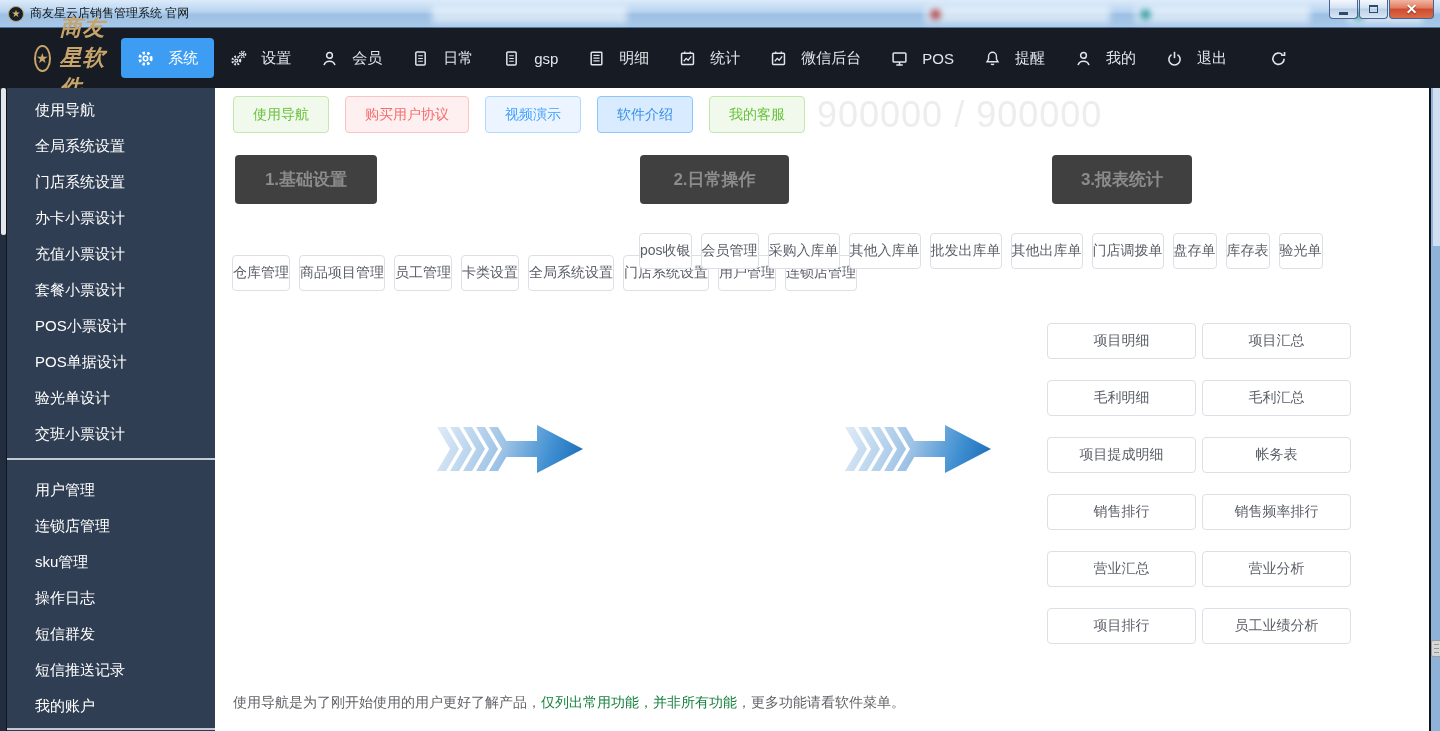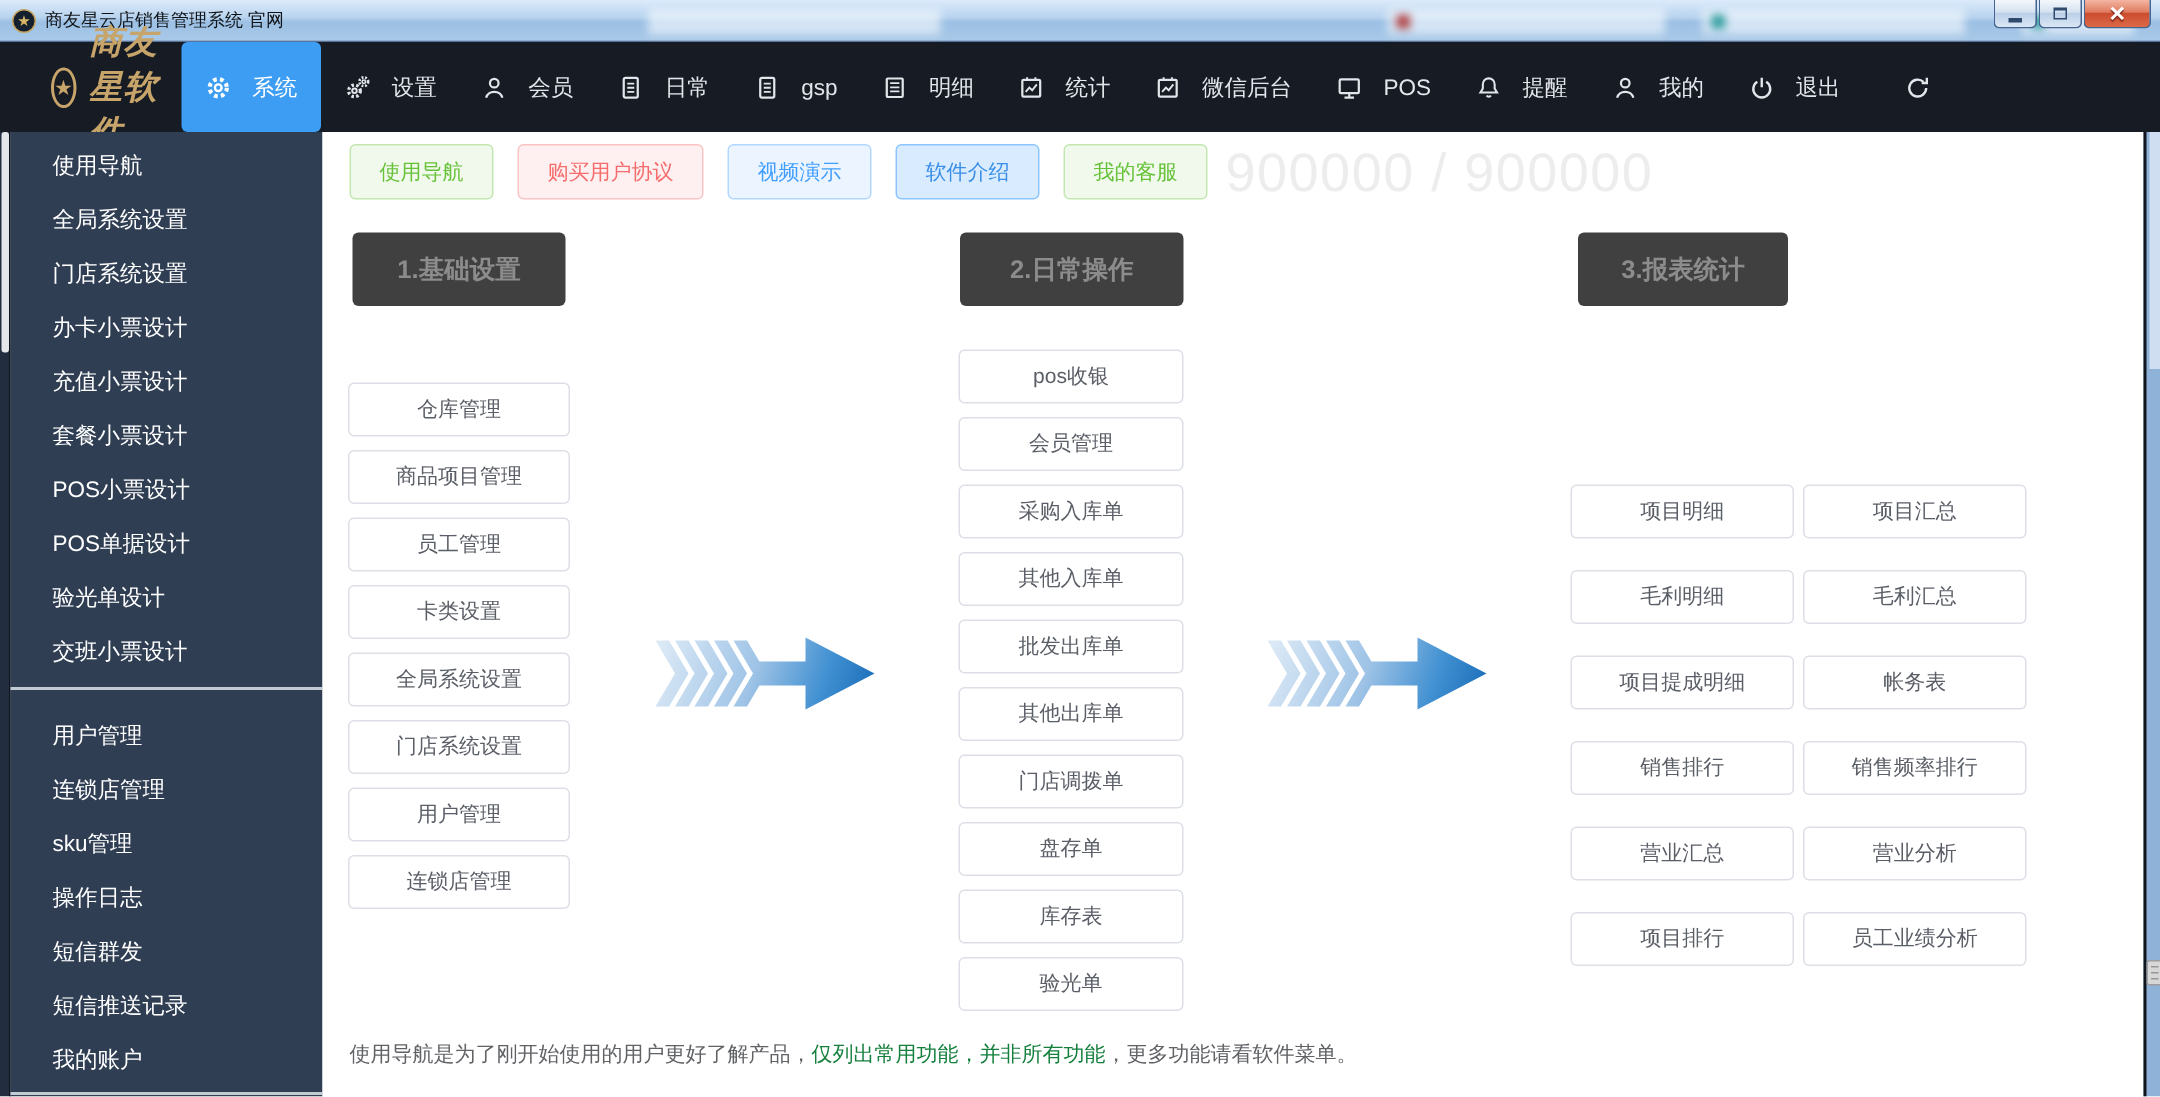--- a/index.html
+++ b/index.html
@@ -26,21 +26,21 @@
   .wc.close { width:45px; background:linear-gradient(180deg,#f3b5a2,#e07b5f 45%,#cc4c30 50%,#dc6a47); }
   .wc-close-glyph { color:#fff; font-size:14px; font-weight:bold; line-height:1; text-shadow:0 1px 1px #7a2613; }
 
   
   .navbar { position:absolute; left:0; top:28px; width:1440px; height:60px; background:#171b24;
     display:flex; align-items:center; }
   .logo { display:flex; align-items:center; gap:9px; margin-left:34px; margin-right:14px; }
   .logo-emblem { width:27px; height:27px; border-radius:50%; border:2px solid #c7a469;
     display:flex; align-items:center; justify-content:center; color:#c7a469; font-size:14px; }
   .logo-text { color:#c7a469; font-size:22px; font-weight:bold; font-style:italic; letter-spacing:1px; }
-  .nav-item { display:flex; align-items:center; gap:14px; height:60px; padding:0 14px; margin:0 1px;
+  .nav-item { display:flex; align-items:center; gap:14px; height:40px; padding:0 14px; margin:0 1px;
     color:#e2e6ea; font-size:15px; border-radius:4px; cursor:pointer; white-space:nowrap; }
   .nav-item.active { background:#3d9df3; color:#fff; padding:0 16px; }
   .nav-item svg { width:17px; height:17px; }
   .nav-right { margin-left:auto; display:flex; align-items:center; margin-right:138px; }
 
   
   .app-body { position:absolute; left:0; top:88px; width:1440px; height:643px; }
   .left-strip { position:absolute; left:0; top:0; width:7px; height:100%; background:#232d40;
     border-right:1px solid #10151d; }
   .left-thumb { position:absolute; left:1px; top:0; width:5px; height:147px; background:#e4e7ea; border-radius:2px; }
@@ -63,21 +63,21 @@
 
   .watermark { position:absolute; left:602px; top:6px; width:440px; font-size:36px; color:#ededed;
     letter-spacing:1px; white-space:nowrap; }
 
   .col-header { position:absolute; height:49px; background:#404040; border-radius:4px;
     display:flex; align-items:center; justify-content:center; font-size:17px; font-weight:bold; color:#8c8c8c; }
   #hdr1 { left:20px; top:67px; width:142px; }
   #hdr2 { left:425px; top:67px; width:149px; }
   #hdr3 { left:837px; top:67px; width:140px; }
 
-  .btn-col { position:absolute; display:flex; flex-direction:column; gap:9px; }
+  .btn-col { position:absolute; display:flex; flex-direction:row; gap:9px; }
   #col1 { left:17px; top:167px; width:148px; }
   #col2 { left:424px; top:145px; width:150px; }
   #col3 { left:832px; top:235px; width:304px; display:grid; grid-template-columns:149px 149px; gap:21px 6px; }
   .fbtn { height:36px; background:#fff; border:1px solid #dcdfe6; border-radius:4px; color:#5a5e66;
     font-size:14px; display:flex; align-items:center; justify-content:center; cursor:pointer; white-space:nowrap; }
 
   .arrow { position:absolute; width:148px; height:60px; }
   #arrow1 { left:222px; top:331px; }
   #arrow2 { left:630px; top:331px; }
 

